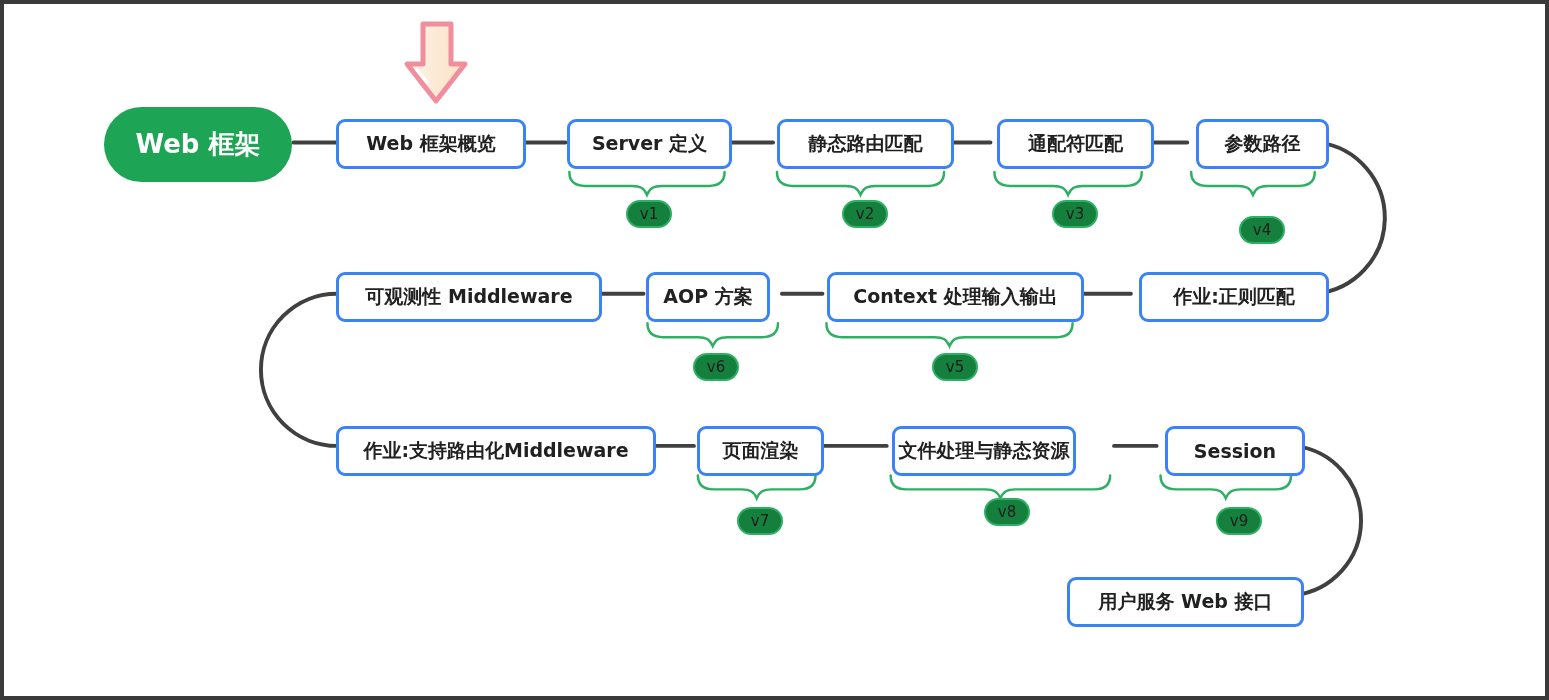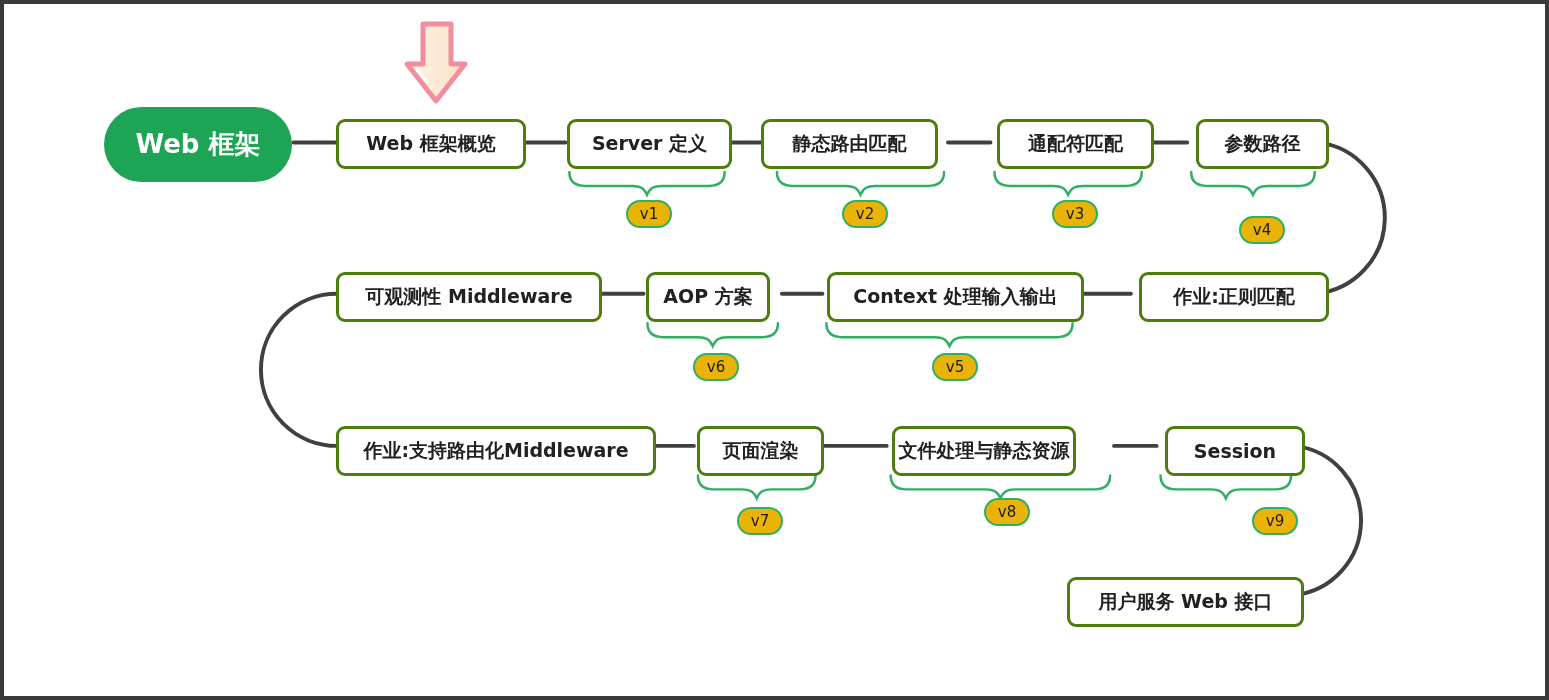--- a/index.html
+++ b/index.html
@@ -11,21 +11,21 @@
     background:#ffffff;
     overflow:hidden;
     font-family:"DejaVu Sans","Liberation Sans",sans-serif;
   }
   svg.underlay{position:absolute;left:0;top:0;width:100%;height:100%;}
   .node{
     position:absolute;
     box-sizing:border-box;
     height:50px;
     background:#ffffff;
-    border:3px solid #4d7c0f;
+    border:3px solid #3b82f6;
     border-radius:9px;
     display:flex;align-items:center;justify-content:center;
     font-weight:bold;
     font-size:19px;
     color:#212121;
     white-space:nowrap;
     z-index:2;
   }
   .root-node{
     position:absolute;
@@ -33,53 +33,53 @@
     background:#1da455;
     border-radius:38px;
     display:flex;align-items:center;justify-content:center;
     font-weight:bold;font-size:26px;color:#ffffff;
     white-space:nowrap;z-index:2;
   }
   .badge{
     position:absolute;
     box-sizing:border-box;
     width:46px;height:28px;
-    background:#eab308;
+    background:#15803d;
     border:2px solid #2faf63;
     border-radius:14px;
     display:flex;align-items:center;justify-content:center;
     font-size:15px;color:#1c1c1c;
     z-index:2;
   }
   .arrow-sticker{position:absolute;left:399px;top:16px;width:66px;height:88px;z-index:3;}
   
   .p0{left:332px;top:115px;width:190px;}
   .p1{left:563px;top:115px;width:165px;}
-  .p2{left:757px;top:115px;width:177px;}
+  .p2{left:773px;top:115px;width:177px;}
   .p3{left:993px;top:115px;width:157px;}
   .p4{left:1192px;top:115px;width:133px;}
   .p5{left:332px;top:268px;width:266px;}
   .p6{left:642px;top:268px;width:124px;}
   .p7{left:823px;top:268px;width:257px;}
   .p8{left:1135px;top:268px;width:190px;}
   .p9{left:332px;top:422px;width:320px;}
   .p10{left:693px;top:422px;width:127px;}
   .p11{left:888px;top:422px;width:184px;}
   .p12{left:1161px;top:422px;width:140px;}
   .p13{left:1063px;top:573px;width:237px;}
   
   .b1{left:622px;top:196px;}
   .b2{left:838px;top:196px;}
   .b3{left:1048px;top:196px;}
   .b4{left:1235px;top:212px;}
   .b6{left:689px;top:349px;}
   .b5{left:928px;top:349px;}
   .b7{left:733px;top:503px;}
   .b8{left:980px;top:494px;}
-  .b9{left:1248px;top:503px;text-align:right;}
+  .b9{left:1212px;top:503px;text-align:right;}
 </style>
 </head>
 <body>
 
 <div class="frame">
 
   <svg class="underlay" viewBox="0 0 1549 700" aria-hidden="true">
 
     <path d="M288 140 H332 M522 140 H563 M728 140 H773 M950 140 H993 M1150 140 H1192
              M598 293 H642 M782 293 H823 M1080 293 H1135

